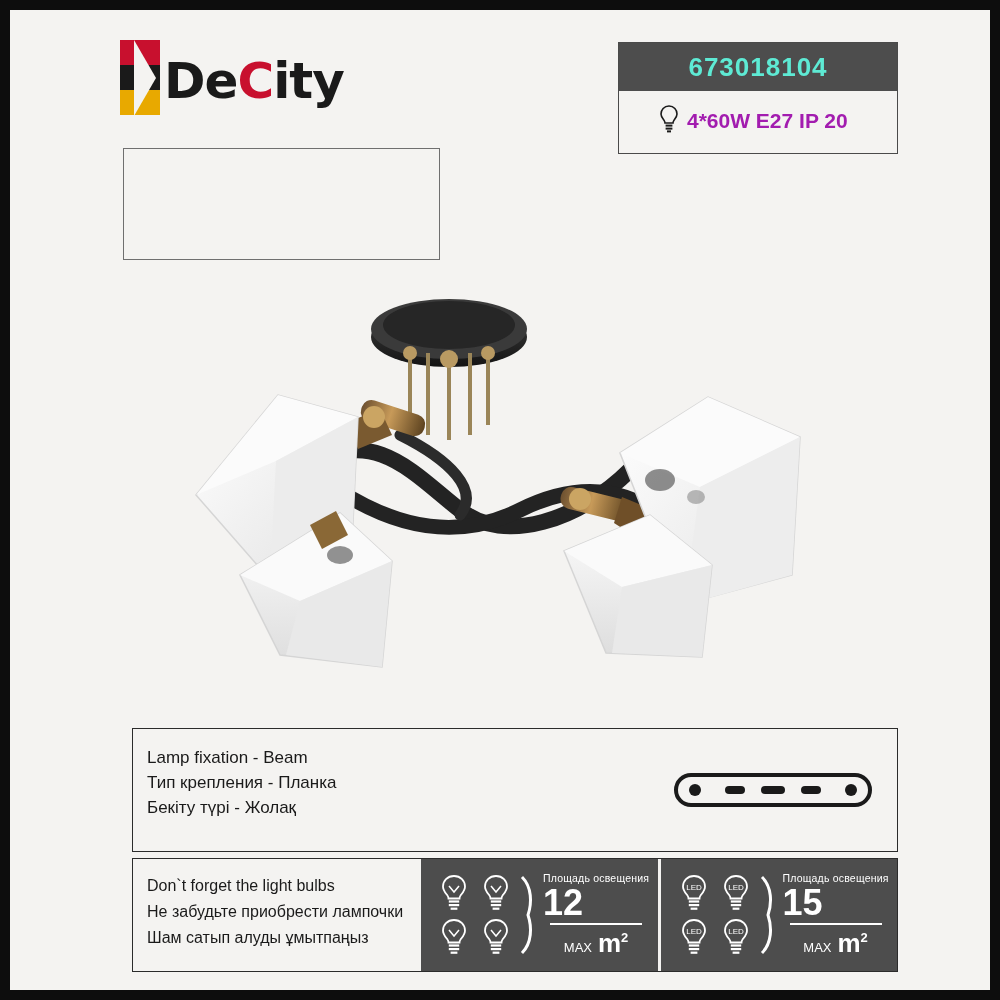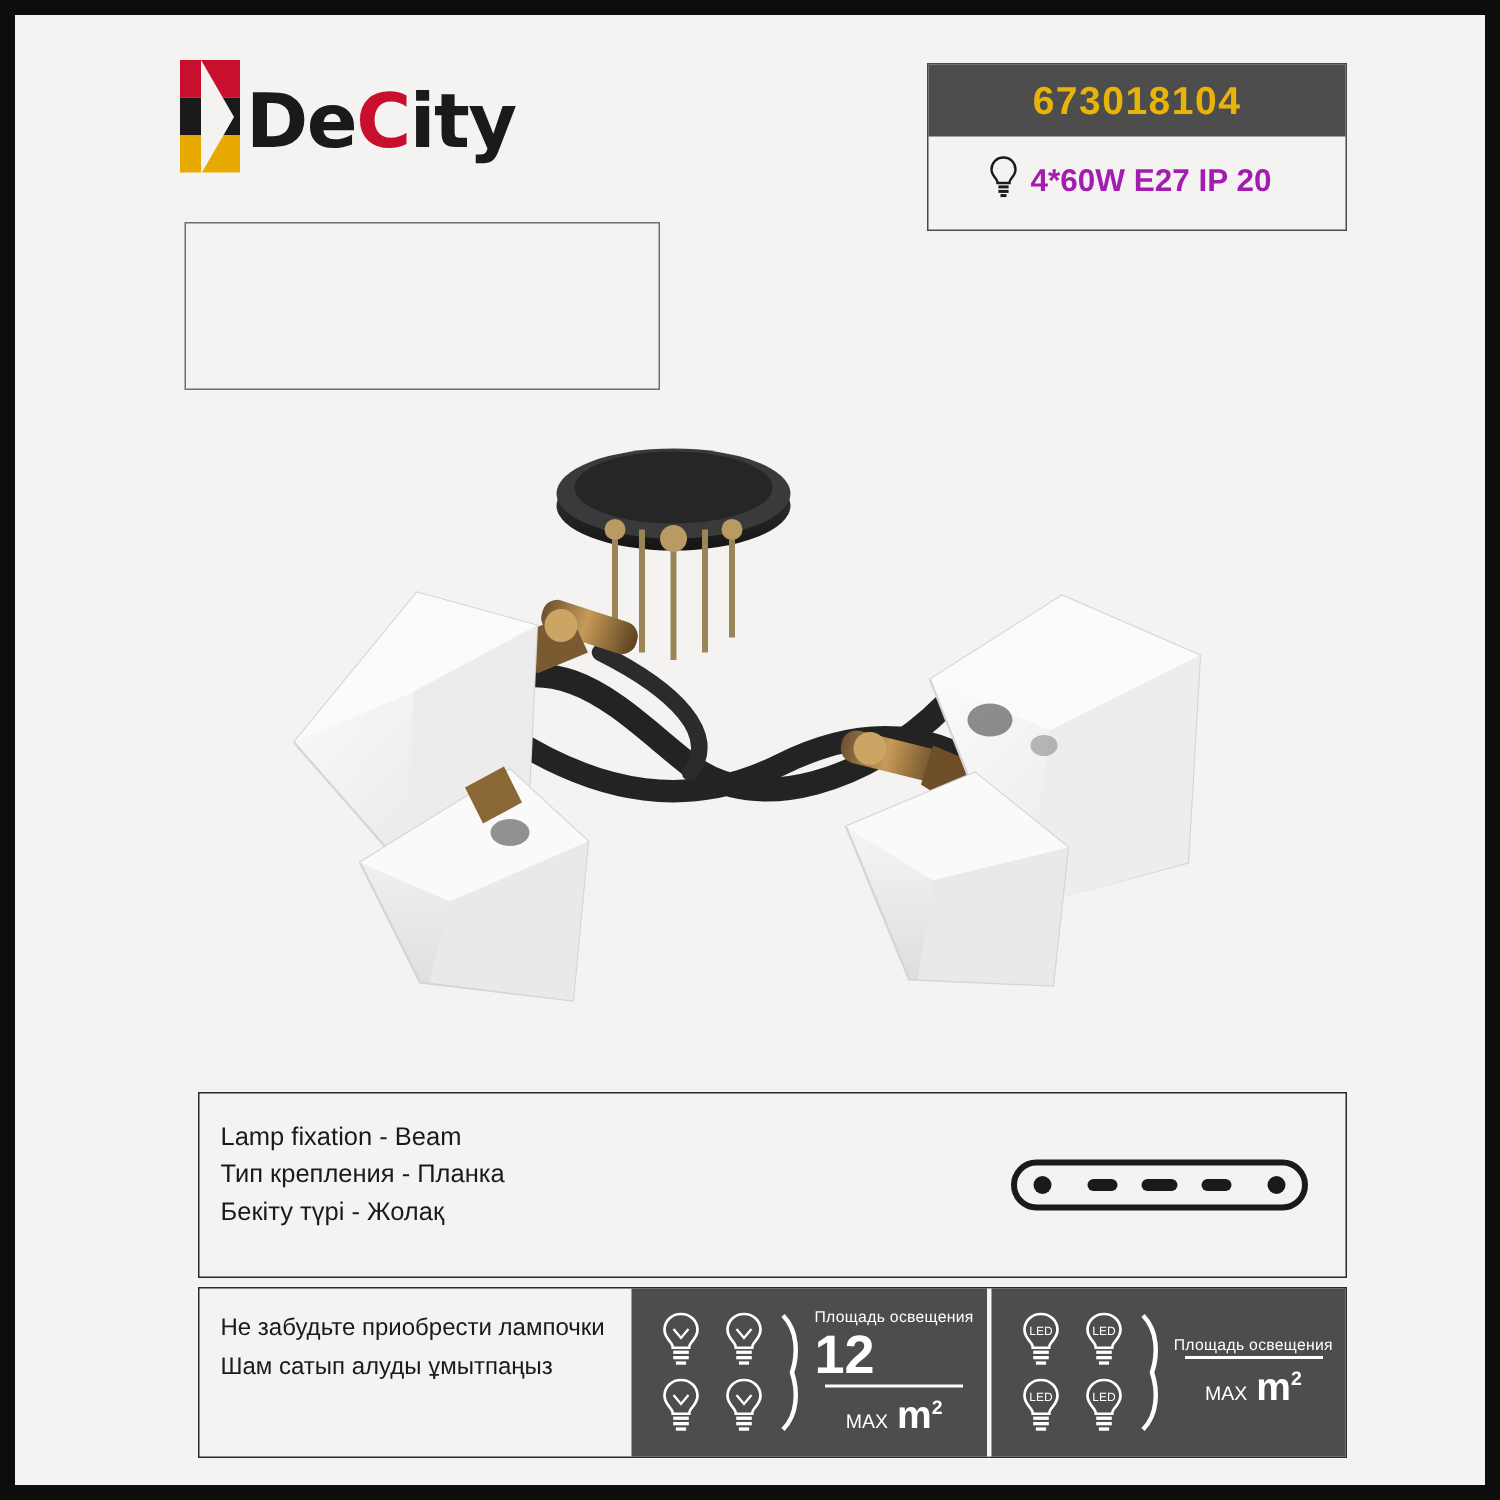--- a/index.html
+++ b/index.html
@@ -39,21 +39,21 @@
     position:absolute;left:113px;top:138px;width:315px;height:110px;
     border:1.5px solid #6f6f6f;background:transparent;
   }
 
   .code-wrap{
     position:absolute;left:608px;top:32px;width:278px;height:110px;
     border:1.5px solid #4a4a4a;background:#f4f3f1;
   }
   .code-bar{
     position:absolute;left:0;top:0;width:278px;height:48px;
-    background:#4d4d4d;color:#eab308;
+    background:#4d4d4d;color:#5eead4;
     display:flex;align-items:center;justify-content:center;
     font-size:26px;font-weight:bold;letter-spacing:1px;
   }
   .code-spec{
     position:absolute;left:0;top:48px;width:278px;height:60px;
     display:flex;align-items:center;
     font-size:21px;color:#a21caf;font-weight:600;
   }
   .bulb-icon{
     margin-left:40px;margin-right:8px;display:inline-block;
@@ -233,20 +233,21 @@
         <circle cx="178" cy="23" r="6" fill="#1a1a1a"></circle>
         <rect x="52" y="19" width="20" height="8" rx="4" fill="#1a1a1a"></rect>
         <rect x="88" y="19" width="24" height="8" rx="4" fill="#1a1a1a"></rect>
         <rect x="128" y="19" width="20" height="8" rx="4" fill="#1a1a1a"></rect>
       </svg>
     </div>
   </div>
 
   <div class="bottombox">
     <div class="bb-text">
+      <div>Don`t forget the light bulbs</div>
       <div>Не забудьте приобрести лампочки</div>
       <div>Шам сатып алуды ұмытпаңыз</div>
     </div>
 
     <div class="bb-panel">
       <div class="bulb-grid">
         <div class="bulb-cell">
           <svg width="30" height="38" viewBox="0 0 30 38">
               <path d="M15 2C8.4 2 4 7 4 12.5c0 4 2.6 6.5 4.3 8.7.9 1.2 1.2 2.2 1.2 3.3h11c0-1.1.3-2.1 1.2-3.3C23.4 19 26 16.5 26 12.5 26 7 21.6 2 15 2z" fill="none" stroke="#fff" stroke-width="1.8"></path>
               <path d="M10 12 l5 6 l5 -6" fill="none" stroke="#fff" stroke-width="1.5"></path>
@@ -334,20 +335,21 @@
               <rect x="9.8" y="30" width="10.4" height="2.2" fill="#fff"></rect>
               <rect x="11.6" y="33.6" width="6.8" height="2.2" fill="#fff"></rect>
             </svg>
         </div>
       </div>
       <svg class="brace" viewBox="0 0 18 80">
         <path d="M3 2 C13 12, 13 28, 9 40 C13 52, 13 68, 3 78" fill="none" stroke="#fff" stroke-width="3"></path>
       </svg>
       <div class="area-block">
         <div class="area-title">Площадь освещения</div>
+        <div class="area-num">15</div>
         <div class="area-rule"></div>
         <div class="area-foot">
           <span>MAX</span>
           <span class="m2"><span>m</span><sup>2</sup></span>
         </div>
       </div>
     </div>
   </div>
 
 </div>

